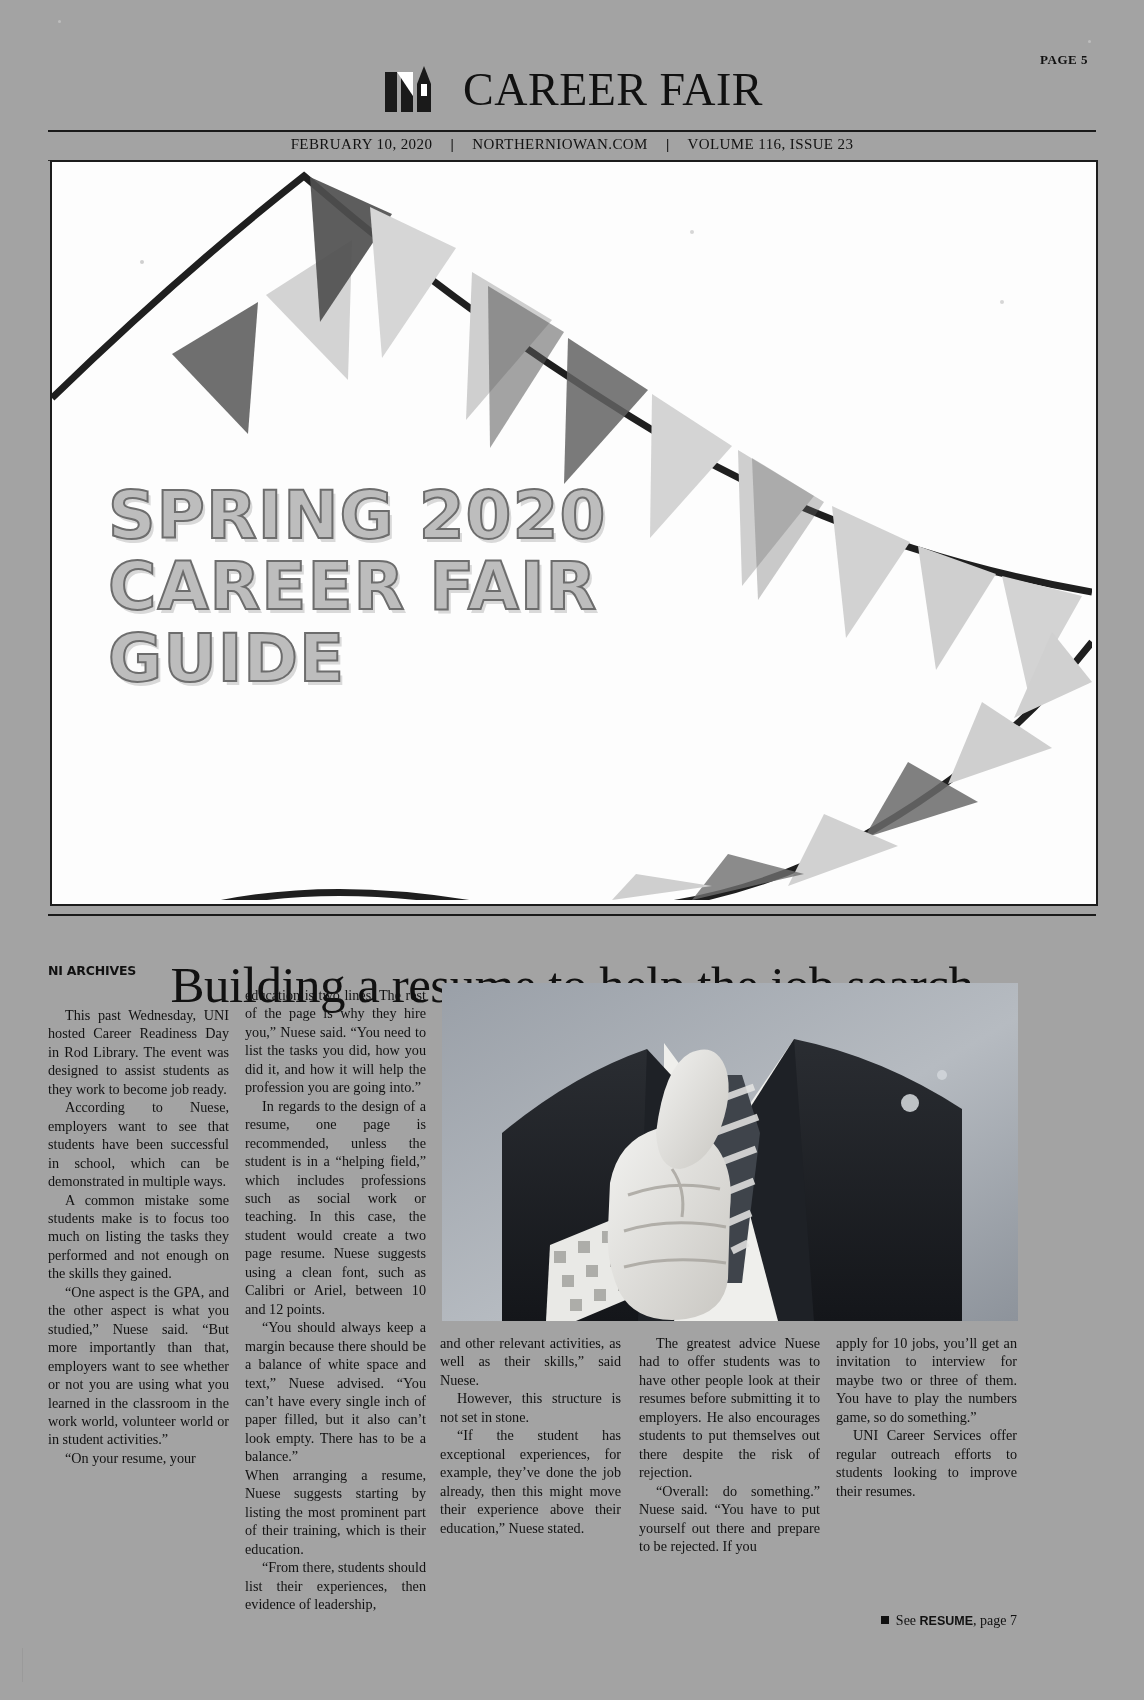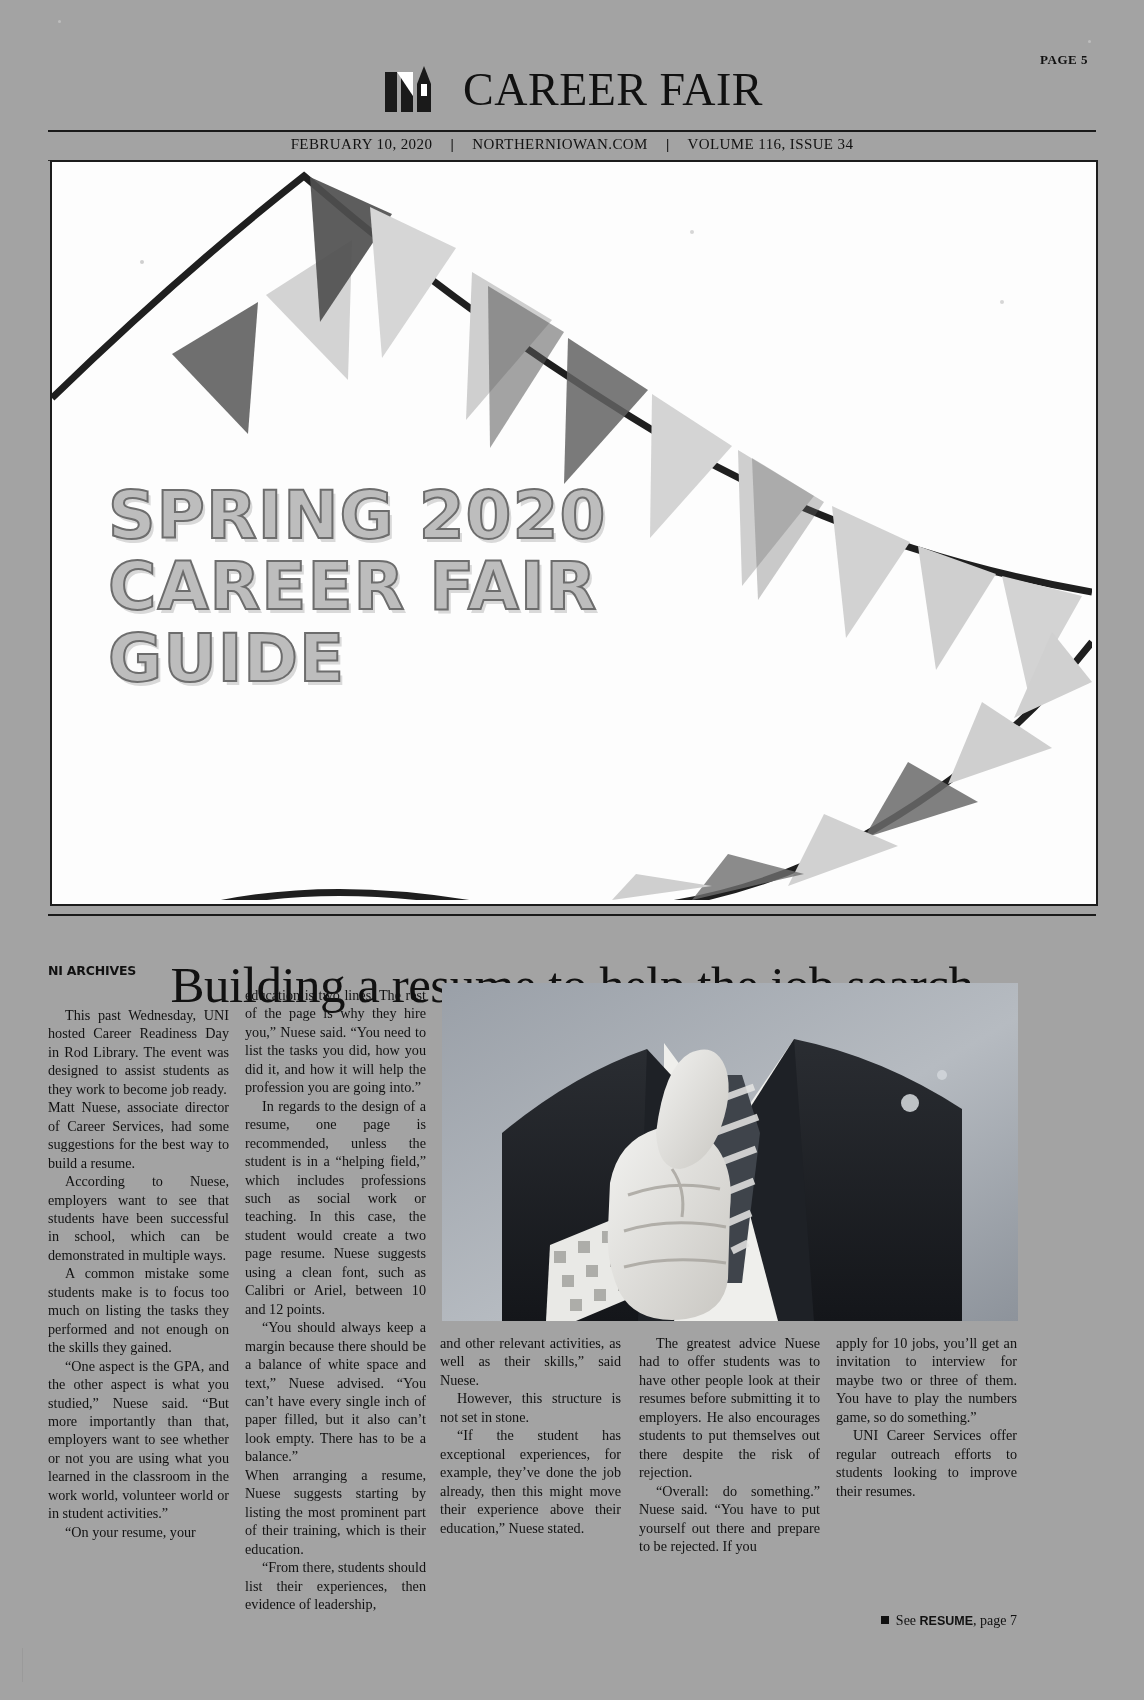--- a/index.html
+++ b/index.html
@@ -227,21 +227,21 @@
     <span class="masthead-title">CAREER FAIR</span>
   </div>
 
   <div class="rule-top"></div>
 
   <div class="dateline">
     <span>FEBRUARY 10, 2020</span>
     <span class="sep">|</span>
     <span>NORTHERNIOWAN.COM</span>
     <span class="sep">|</span>
-    <span>VOLUME 116, ISSUE 34</span>
+    <span>VOLUME 116, ISSUE 23</span>
   </div>
 
   <div class="rule-under-dateline"></div>
 
   <div class="hero">
     <svg width="1040" height="738" viewBox="0 0 1040 738">
 
       <path d="M0 236 Q 130 110 252 14 Q 420 160 620 280 Q 810 390 1040 430" fill="none" stroke="#1f1f1f" stroke-width="7"></path>
 
       <path d="M1040 480 Q 930 620 760 700 Q 600 770 420 742 Q 240 712 100 760" fill="none" stroke="#1f1f1f" stroke-width="7"></path>
@@ -348,21 +348,20 @@
         <path d="M230 186 Q244 206 240 234"></path>
       </g>
 
       <circle cx="468" cy="120" r="9" fill="#d9dde1" opacity="0.85"></circle>
       <circle cx="500" cy="92" r="5" fill="#d9dde1" opacity="0.7"></circle>
     </svg>
   </div>
 
   <div class="col" id="col1">
     <p class="indent">This past Wednesday, UNI hosted Career Readiness Day in Rod Library. The event was designed to assist students as they work to become job ready.</p>
-    <p>Matt Nuese, associate director of Career Services, had some suggestions for the best way to build a resume.</p>
     <p class="indent">According to Nuese, employers want to see that students have been successful in school, which can be demonstrated in multiple ways.</p>
     <p class="indent">A common mistake some students make is to focus too much on listing the tasks they performed and not enough on the skills they gained.</p>
     <p class="indent">“One aspect is the GPA, and the other aspect is what you studied,” Nuese said. “But more importantly than that, employers want to see whether or not you are using what you learned in the classroom in the work world, volunteer world or in student activities.”</p>
     <p class="indent">“On your resume, your</p>
   </div>
 
   <div class="col" id="col2">
     <p>education is two lines. The rest of the page is why they hire you,” Nuese said. “You need to list the tasks you did, how you did it, and how it will help the profession you are going into.”</p>
     <p class="indent">In regards to the design of a resume, one page is recommended, unless the student is in a “helping field,” which includes professions such as social work or teaching. In this case, the student would create a two page resume. Nuese suggests using a clean font, such as Calibri or Ariel, between 10 and 12 points.</p>
     <p class="indent">“You should always keep a margin because there should be a balance of white space and text,” Nuese advised. “You can’t have every single inch of paper filled, but it also can’t look empty. There has to be a balance.”</p>

